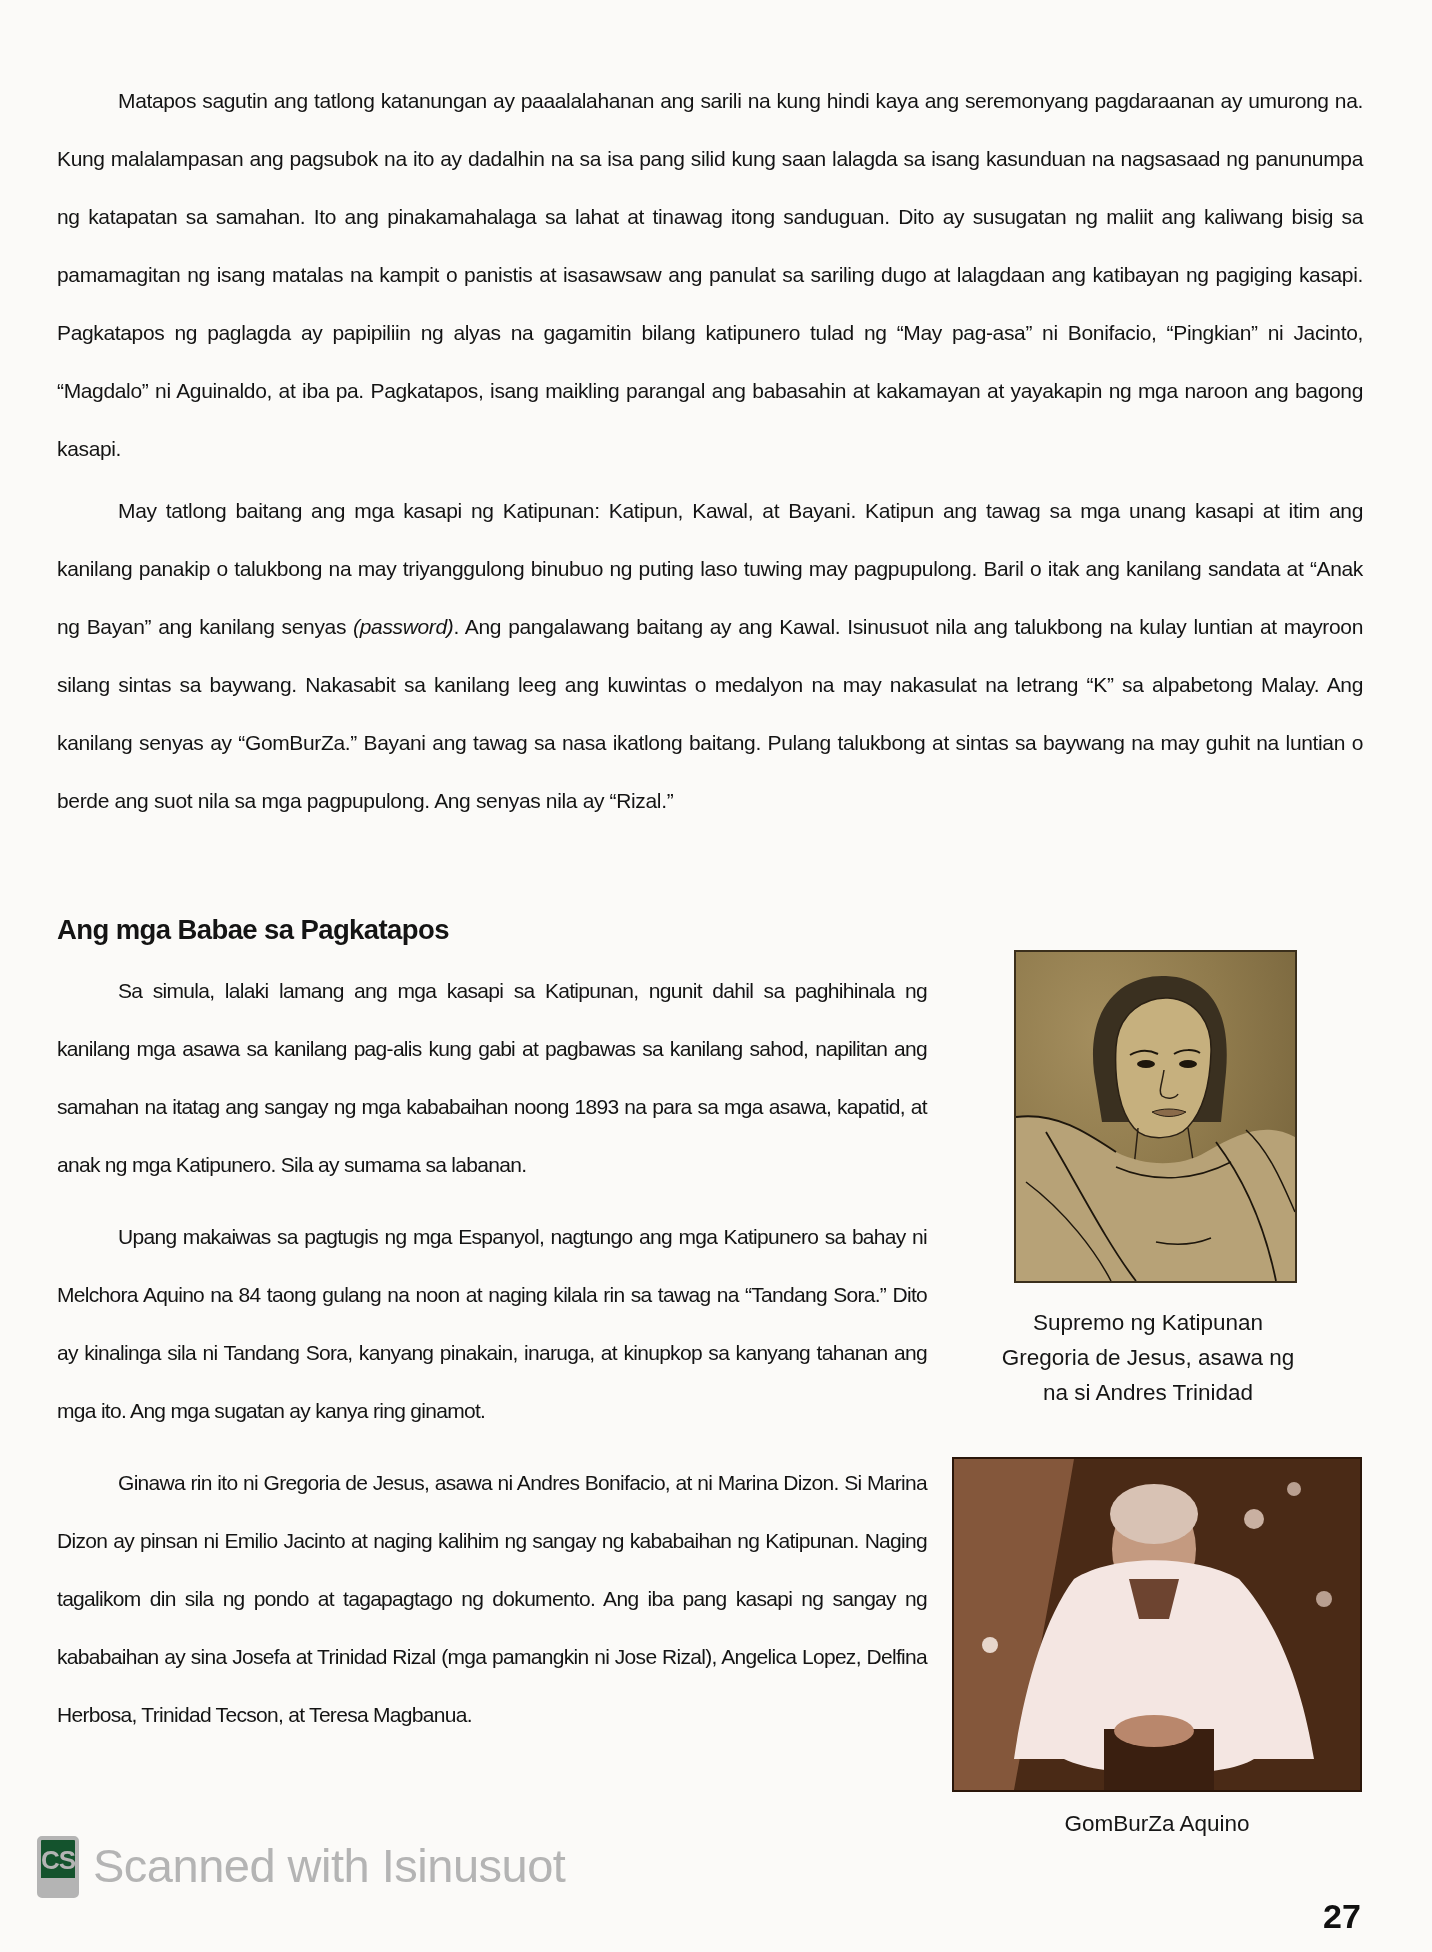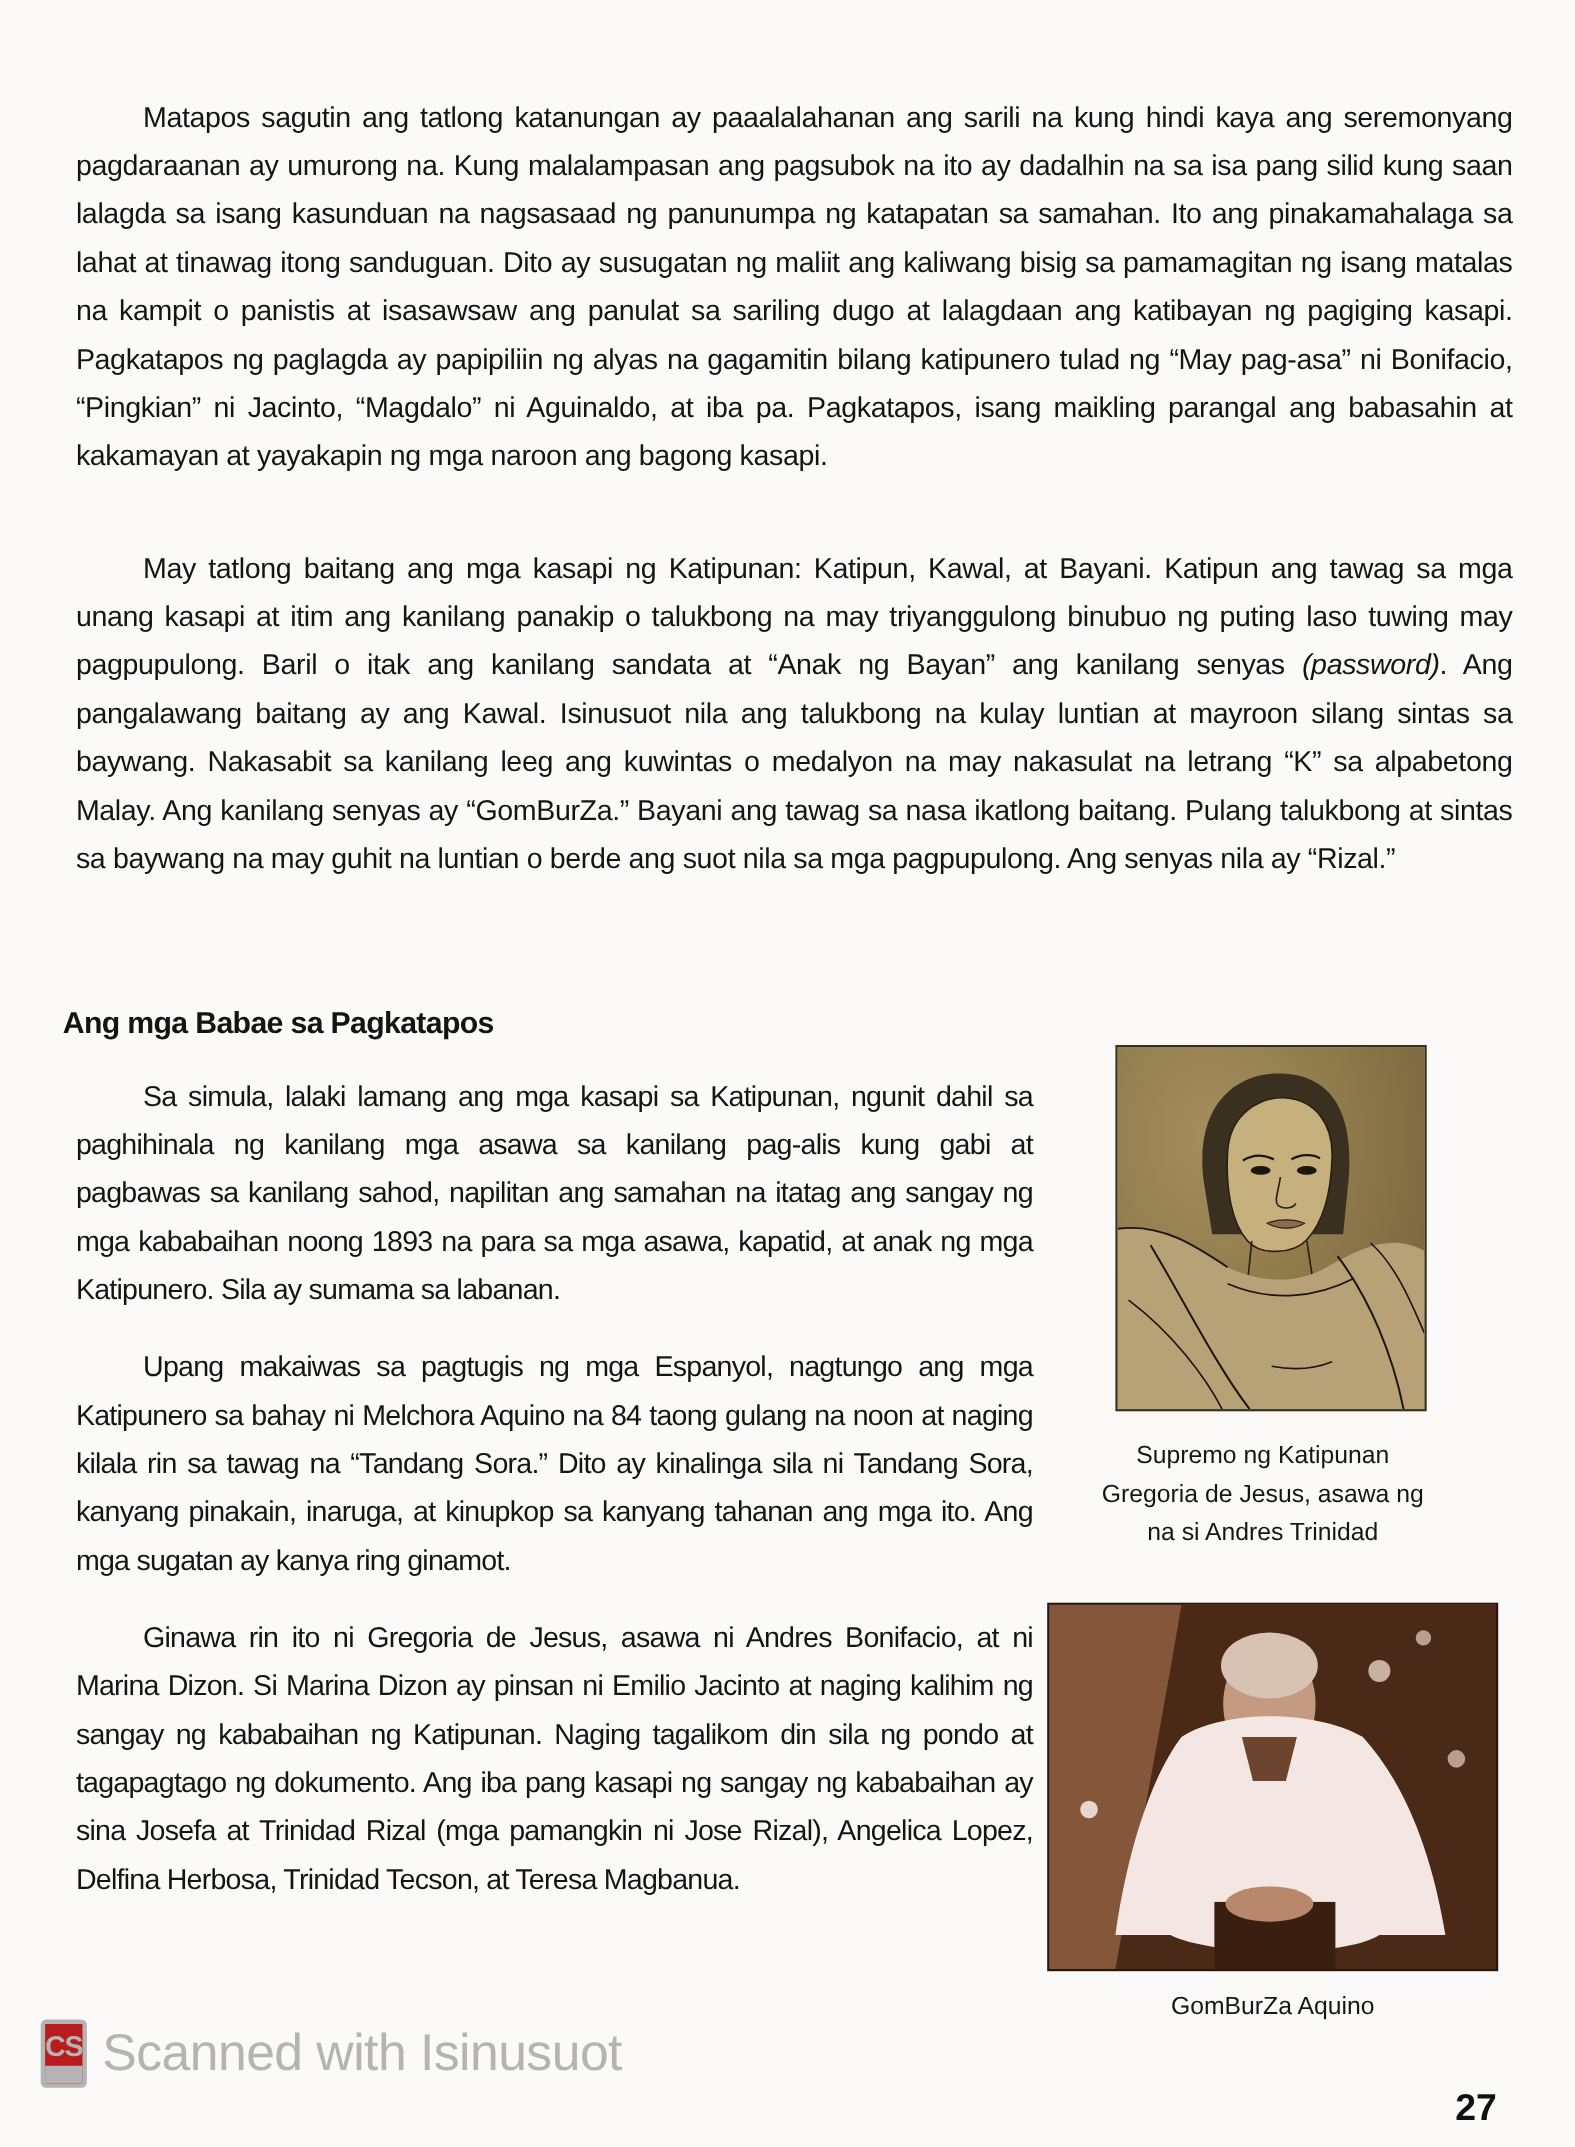--- a/index.html
+++ b/index.html
@@ -4,22 +4,22 @@
 <style>
   html, body { margin: 0; padding: 0; }
   body {
     width: 1432px; height: 1952px; position: relative; overflow: hidden;
     background: #fbfaf8;
     font-family: "Liberation Sans", sans-serif;
     color: #141414;
   }
   .page { position: absolute; inset: 0; }
   .para {
-    position: absolute; margin: 12px;
-    font-size: 26px; line-height: 44px;
+    position: absolute; margin: 0;
+    font-size: 21px; line-height: 58px;
     text-align: justify; text-indent: 61px;
     letter-spacing: -0.35px;
     word-spacing: 0px;
     font-stretch: condensed;
   }
   .para.full { left: 57px; width: 1306px; }
   .para.col { left: 57px; width: 870px; letter-spacing: -0.7px; }
   .para em { font-style: italic; }
   #p1 { top: 72px; }
   #p2 { top: 482px; }
@@ -51,21 +51,21 @@
     border: 2px solid #2a160a; box-sizing: border-box; overflow: hidden;
   }
   #melchora-cap { left: 952px; width: 410px; top: 1806px; }
 
   #watermark {
     position: absolute; left: 37px; top: 1836px; display: flex; align-items: center;
     color: #b4b4b4;
   }
   #cs-icon {
     width: 42px; height: 62px; border: 4px solid #b4b4b4; border-radius: 5px;
-    box-sizing: border-box; position: relative; background: #b91c1c;
+    box-sizing: border-box; position: relative; background: #14532d;
     display: flex; justify-content: center; padding-top: 6px;
     font-weight: bold; font-size: 26px; color: #b4b4b4; letter-spacing: -1px;
     line-height: 28px;
   }
   #cs-icon::after {
     content: ""; position: absolute; left: 0; right: 0; bottom: 0; height: 16px;
     background: #b4b4b4;
   }
   #watermark-text {
     margin-left: 14px; font-size: 47px; letter-spacing: -0.5px; line-height: 60px;

